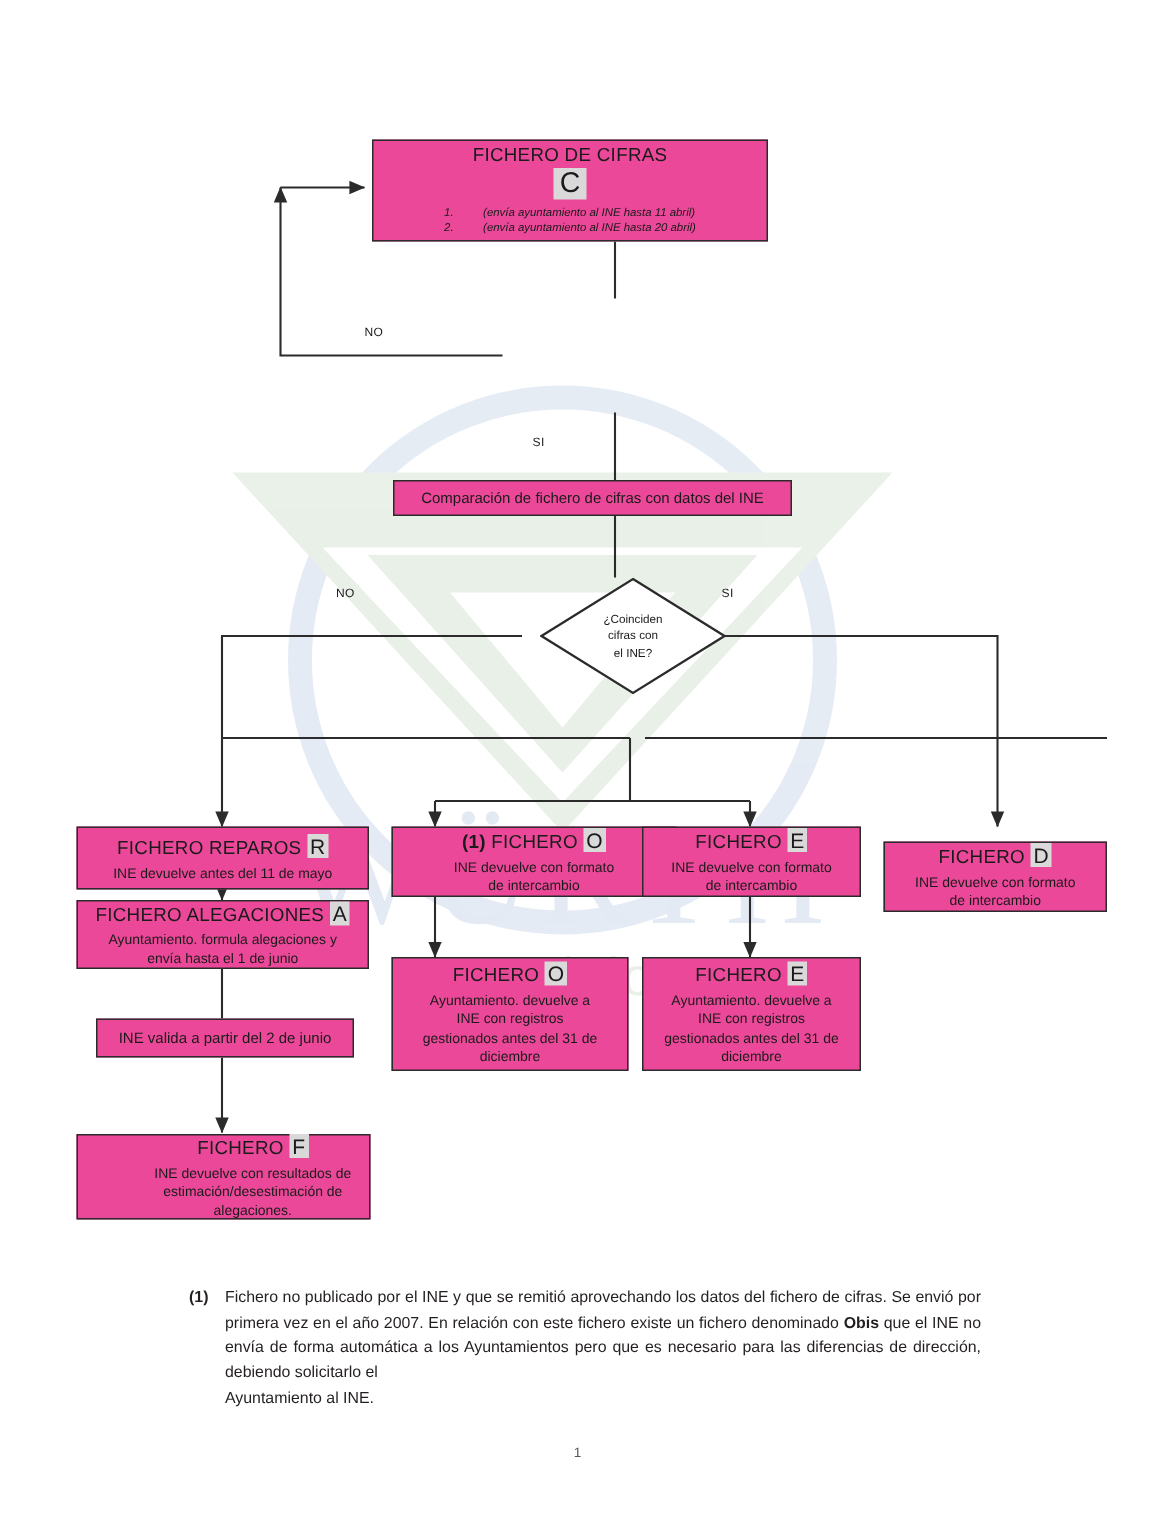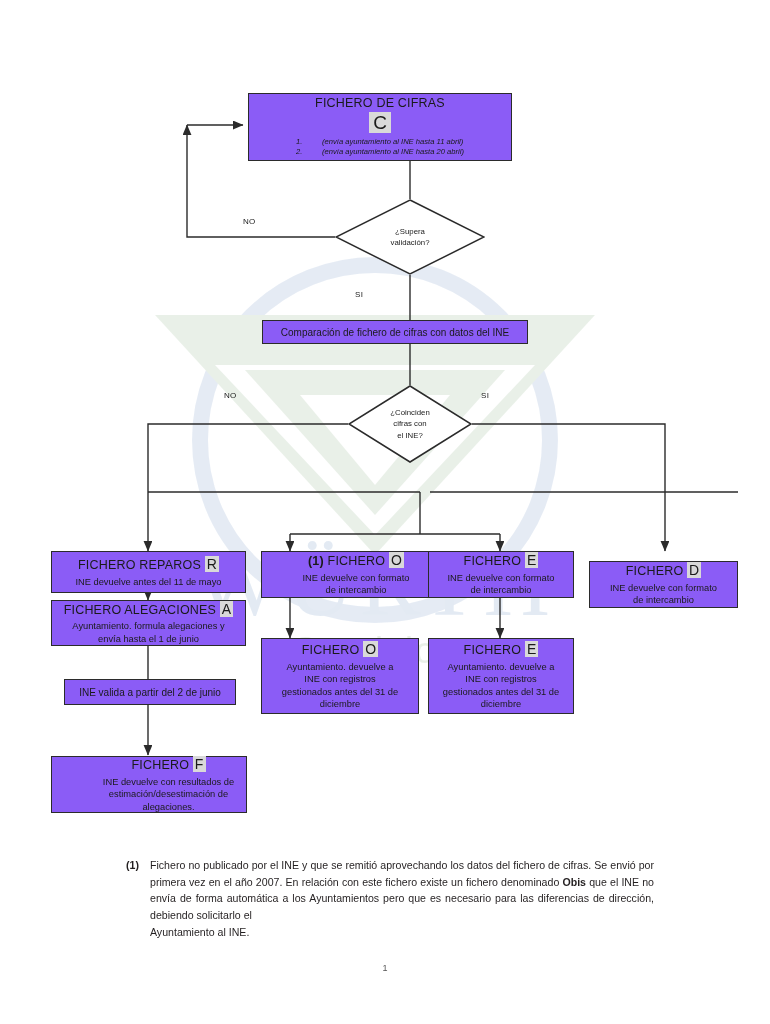--- a/index.html
+++ b/index.html
@@ -35,21 +35,21 @@
     width: 770px; height: 1024px;
     z-index: 1;
     pointer-events: none;
   }
 
   
   .node {
     position: absolute;
     box-sizing: border-box;
     border: 1.3px solid #2b2b2b;
-    background: #8b5cf6;
+    background: #ec4899;
     z-index: 3;
     display: flex;
     flex-direction: column;
     align-items: center;
     justify-content: center;
     text-align: center;
     padding: 3px 5px;
   }
   .node .title {
     font-size: 12.5px;
@@ -225,37 +225,28 @@
     <ul class="olist">
       <li>
         <span class="num">1.</span><span>(envía ayuntamiento al INE hasta 11 abril)</span>
       </li>
       <li>
         <span class="num">2.</span><span>(envía ayuntamiento al INE hasta 20 abril)</span>
       </li>
     </ul>
   </div>
 
-  <div class="diamond" style="left:335px; top:199px; width:150px; height:76px;">
-    <svg width="150" height="76" viewBox="0 0 150 76">
-      <polygon points="75,1 149,38 75,75 1,38" fill="#ffffff" stroke="#2b2b2b" stroke-width="1.5"></polygon>
-    </svg>
-    <div class="dtext">
-      <span>¿Supera</span>
-      <span>validación?</span>
-    </div>
-  </div>
   <div class="branch" style="left:243px; top:217px;">NO</div>
   <div class="branch" style="left:355px; top:290px;">SI</div>
 
   <div class="node" style="left:262px; top:320px; width:266px; height:24px;">
     <div class="single">Comparación de fichero de cifras con datos del INE</div>
   </div>
 
-  <div class="diamond" style="left:348px; top:385px; width:124px; height:78px;">
+  <div class="diamond" style="left:360px; top:385px; width:124px; height:78px;">
     <svg width="124" height="78" viewBox="0 0 124 78">
       <polygon points="62,1 123,39 62,77 1,39" fill="#ffffff" stroke="#2b2b2b" stroke-width="1.5"></polygon>
     </svg>
     <div class="dtext">
       <span>¿Coinciden</span>
       <span>cifras con</span>
       <span>el INE?</span>
     </div>
   </div>
   <div class="branch" style="left:224px; top:391px;">NO</div>

